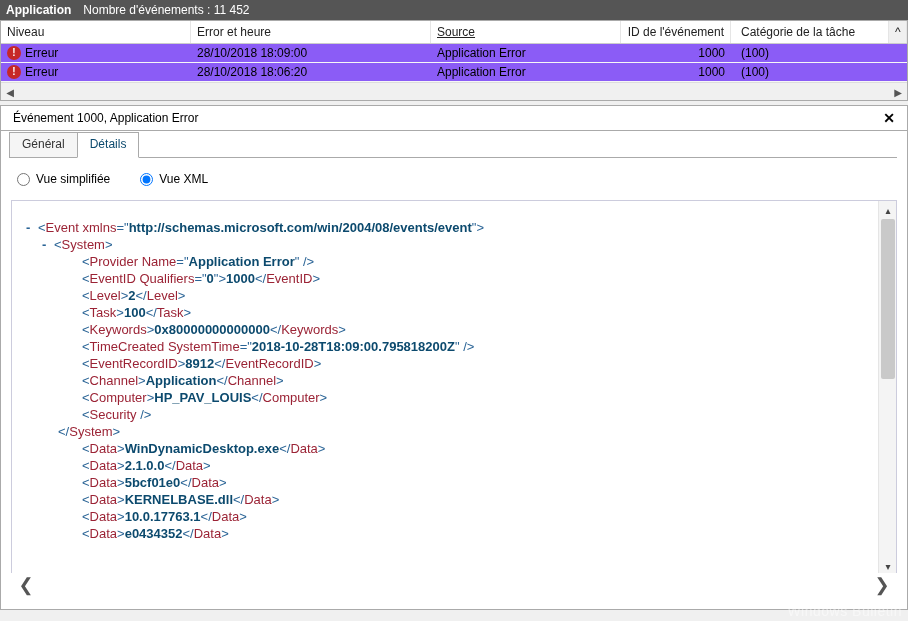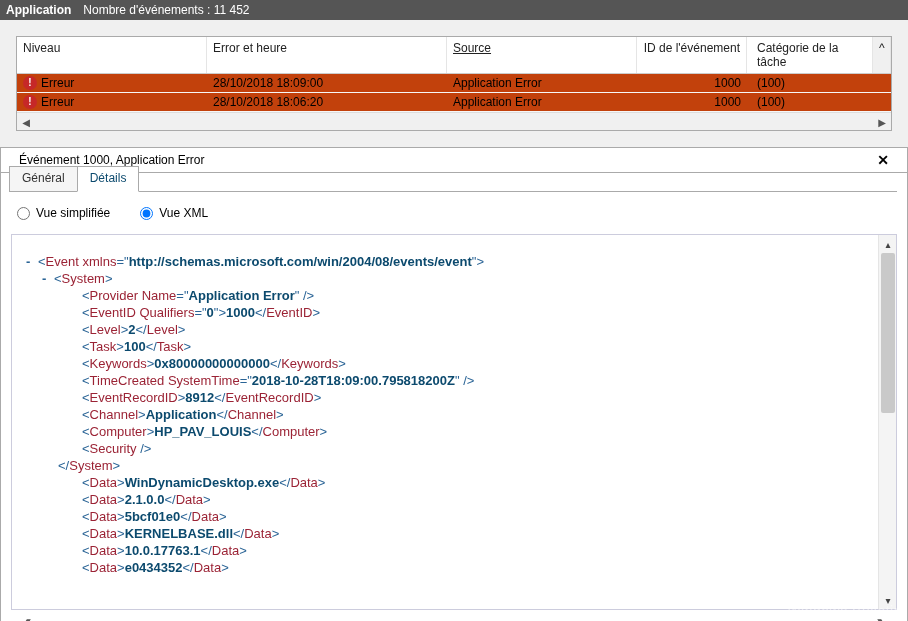--- a/index.html
+++ b/index.html
@@ -17,23 +17,23 @@
   .topbar {
     background: #555;
     color: #fff;
     padding: 3px 6px;
     font-size: 12px;
     display: flex;
     align-items: center;
   }
   .topbar .appname { font-weight: bold; margin-right: 12px; }
   .grid-wrap {
-    background: #c2410c;
+    background: #8b5cf6;
     border: 1px solid #aaa;
-    margin: 16px;
+    margin: 0;
   }
   .grid-head {
     display: flex;
     background: #fff;
     border-bottom: 1px solid #ccc;
   }
   .grid-head .col {
     padding: 4px 6px;
     border-right: 1px solid #e5e5e5;
     color: #222;
@@ -75,33 +75,33 @@
   .hscroll .arrow-left, .hscroll .arrow-right {
     position:absolute; top:0; width:18px; height:18px;
     display:flex;align-items:center;justify-content:center;
     color:#555; font-size:10px;
   }
   .hscroll .arrow-left{left:0;} .hscroll .arrow-right{right:0;}
   .pane-header {
     background:#fff;
     border:1px solid #aaa;
     border-bottom:none;
-    padding:4px 18px;
+    padding:4px 12px;
     display:flex; justify-content:space-between; align-items:center;
     margin-top:4px;
   }
   .pane-header .close {
     font-family: Arial;
     font-size:14px; font-weight:bold;
     cursor:pointer;
   }
   .pane-body {
     background:#fff;
     border:1px solid #aaa;
-    padding:2px 10px 10px 10px;
+    padding:10px 10px 10px 10px;
     height: 480px;
     position:relative;
   }
   .tabs {
     display:flex;
     margin-top:-10px;
     margin-left:-2px;
   }
   .tab {
     padding:4px 12px 6px 12px;

